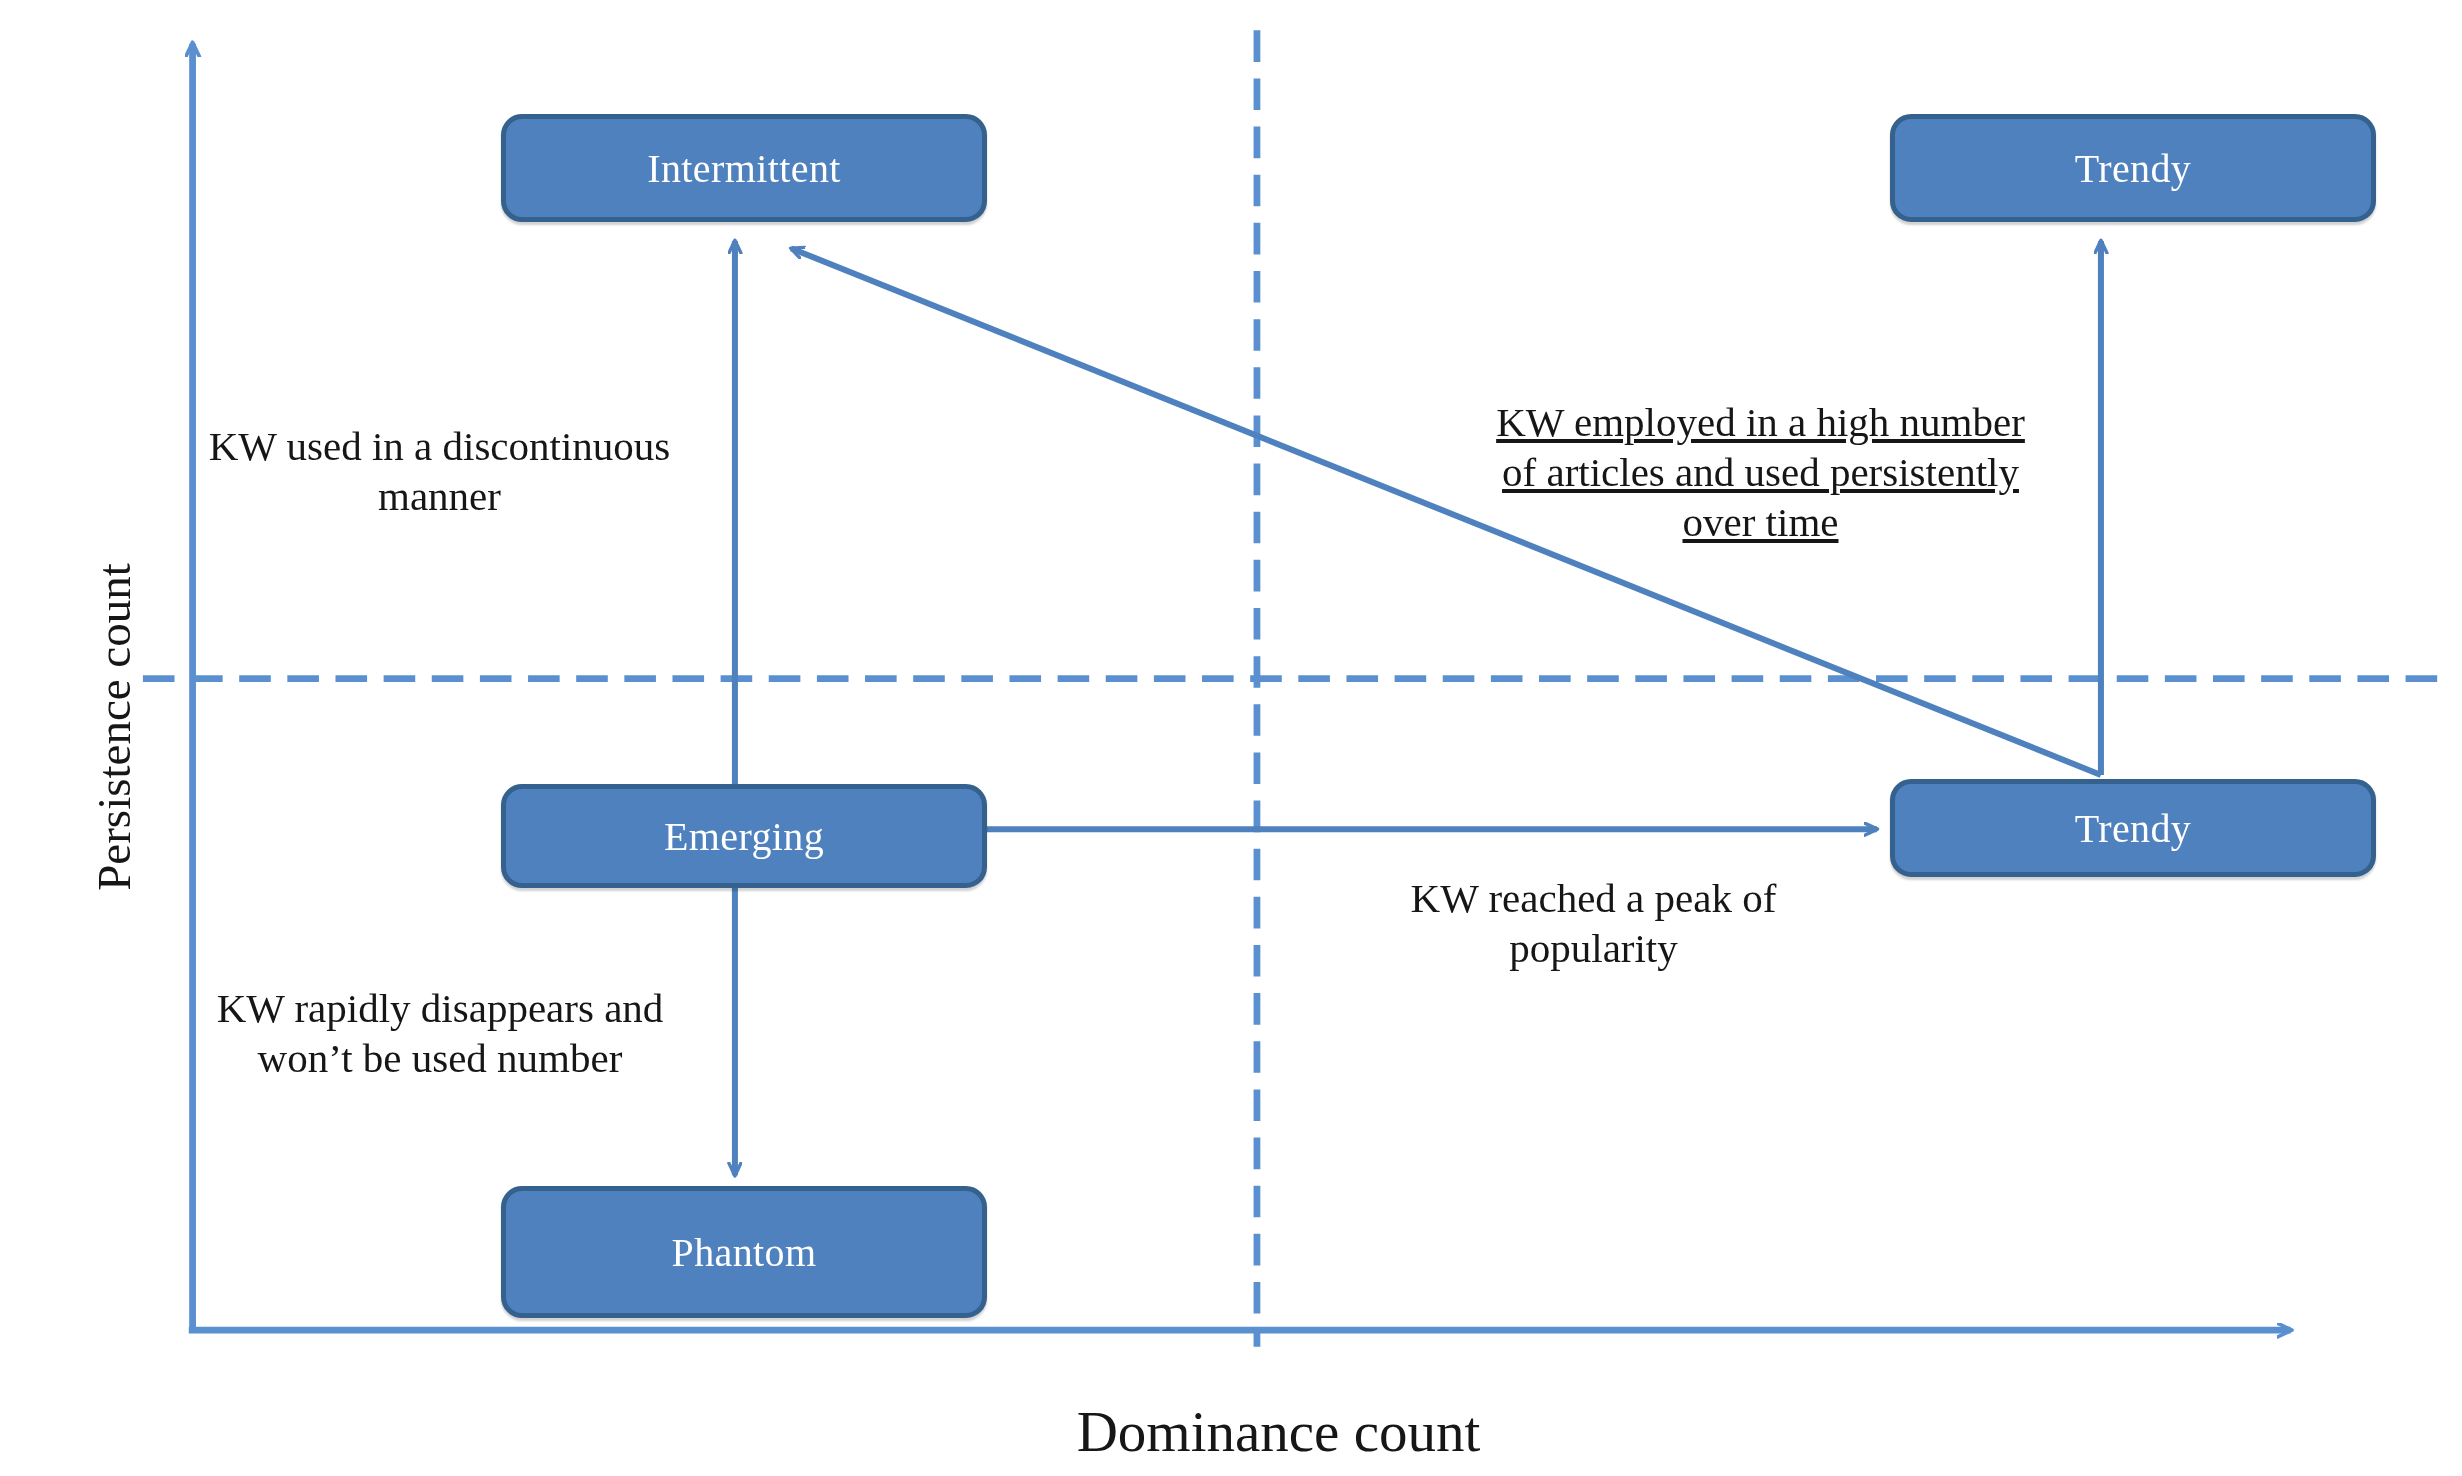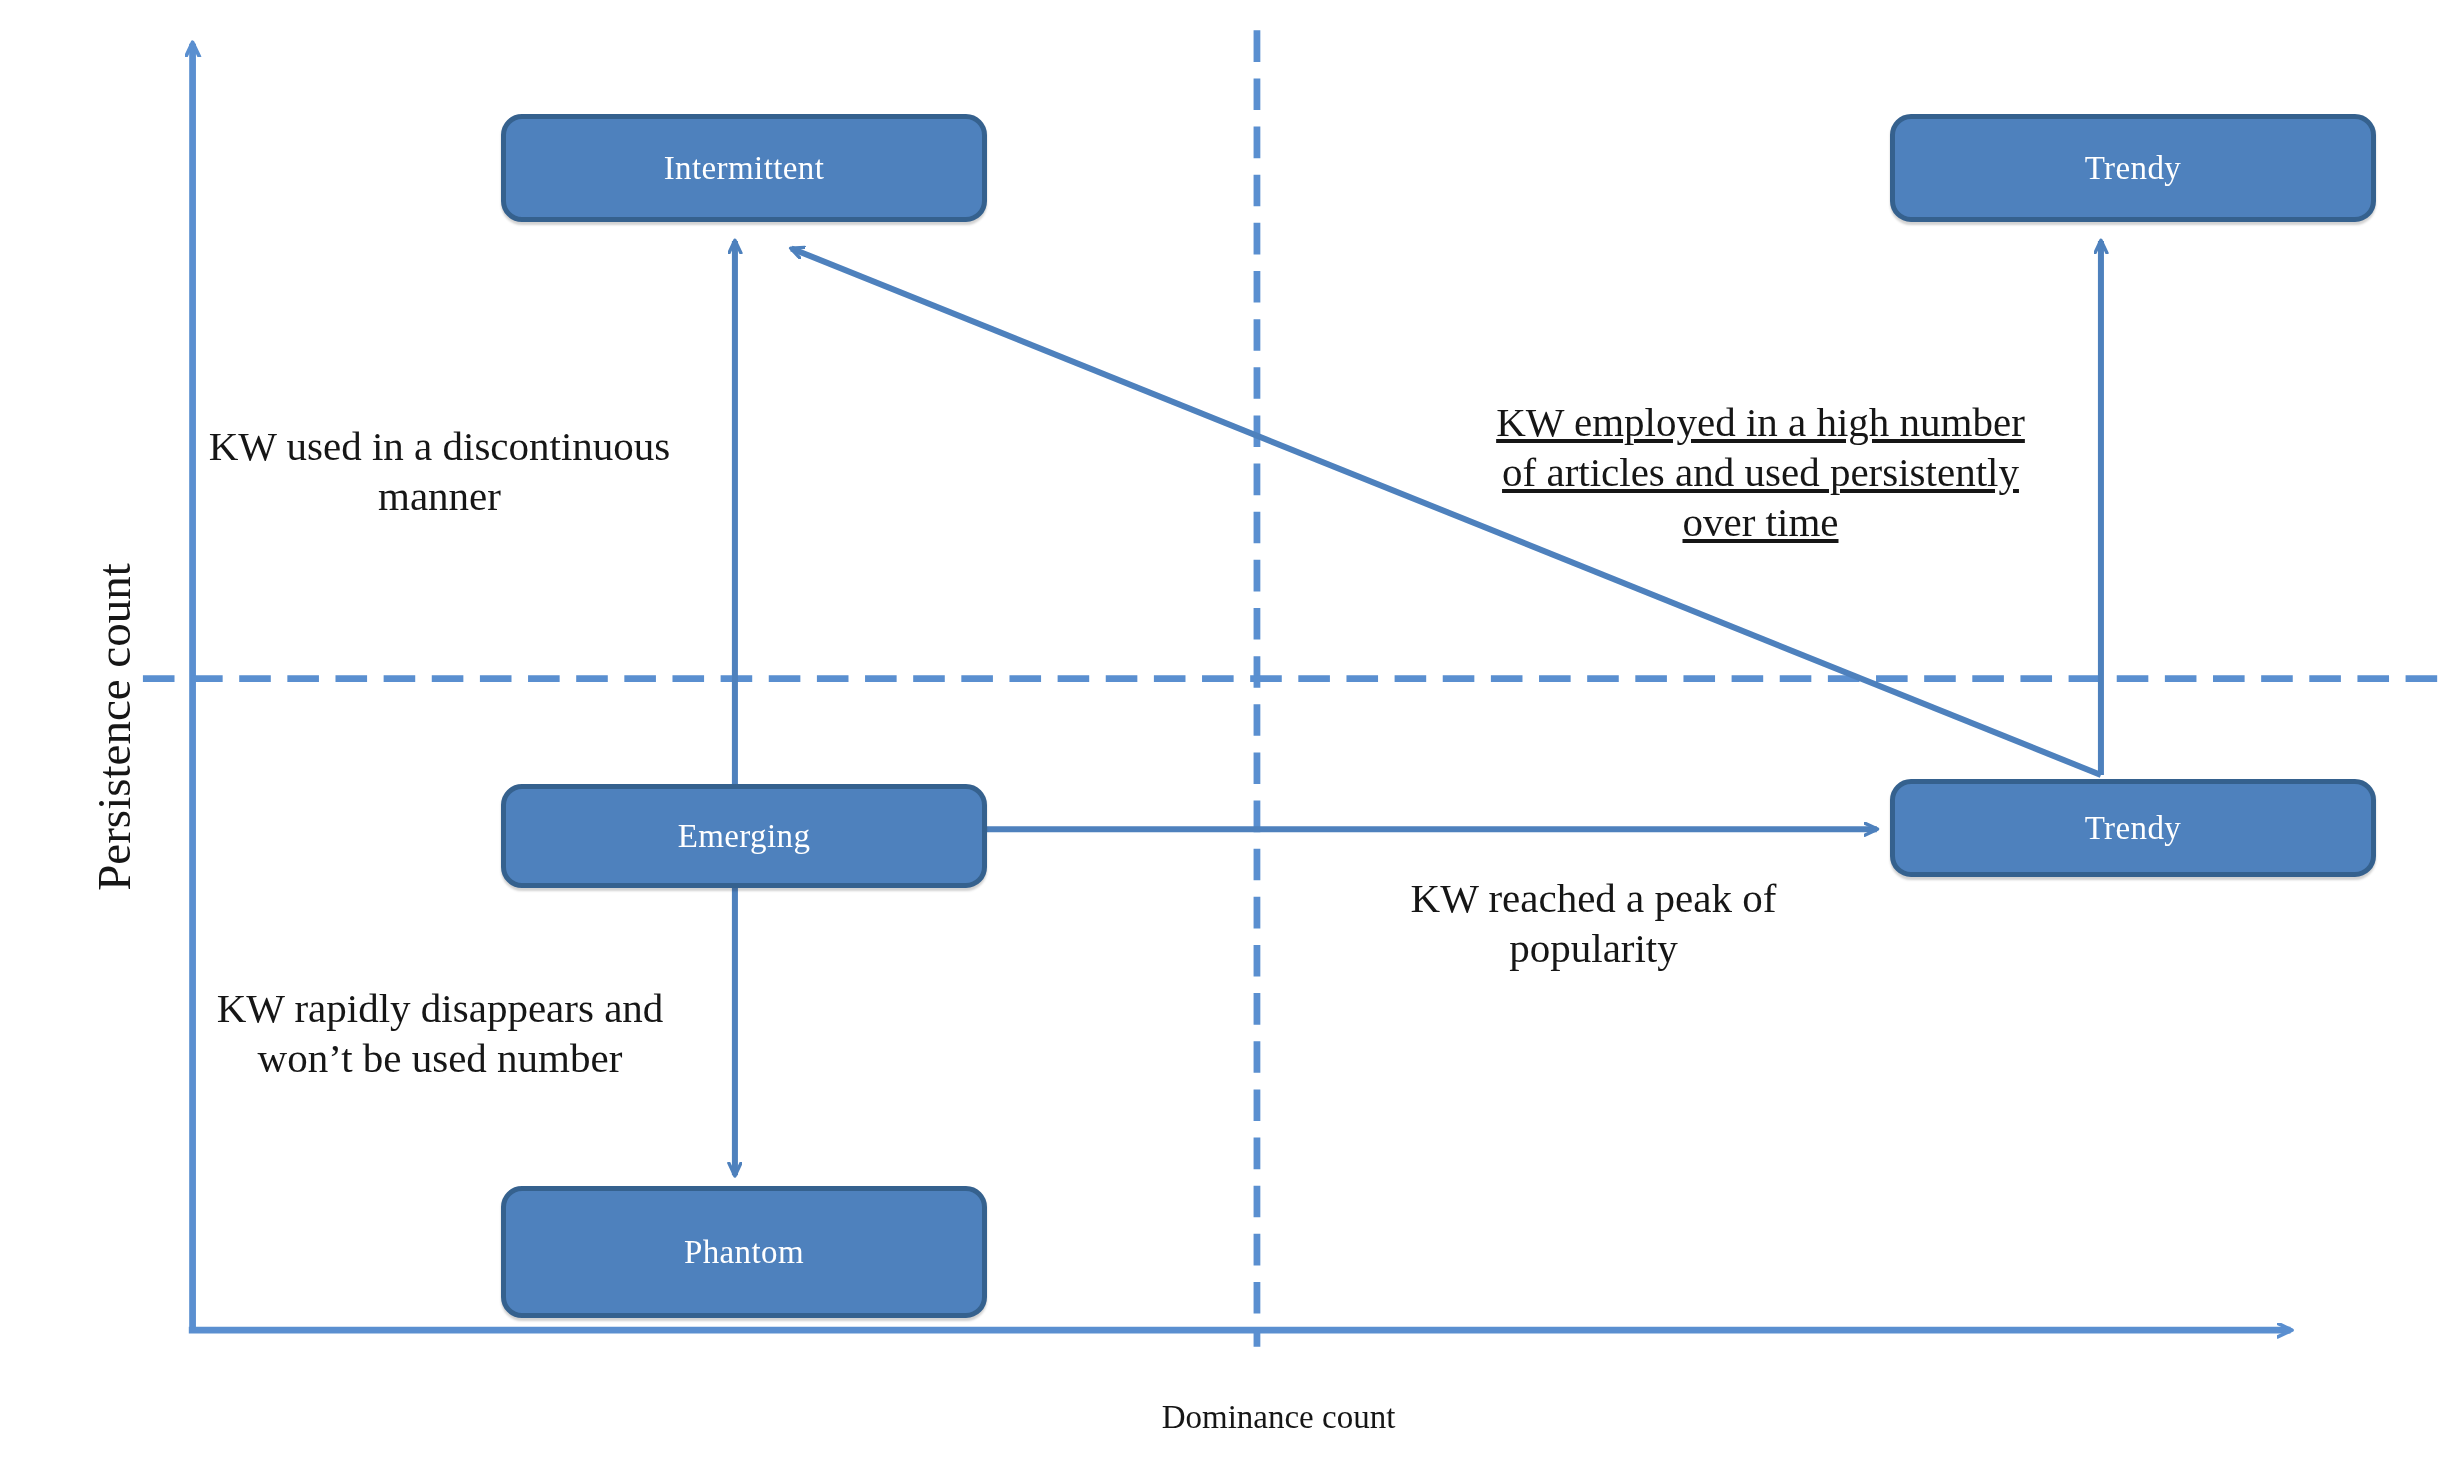--- a/index.html
+++ b/index.html
@@ -25,39 +25,39 @@
   .node {
     position: absolute;
     box-sizing: border-box;
     background: #4E81BD;
     border: 5.3px solid #35618E;
     border-radius: 21px;
     color: #ffffff;
     display: flex;
     align-items: center;
     justify-content: center;
-    font-size: 33px;
+    font-size: 40px;
     font-family: "Liberation Serif", "DejaVu Serif", serif;
     letter-spacing: 0.4px;
     z-index: 5;
     box-shadow: 0 2.3px 2.3px rgba(0,0,0,0.18);
   }
   .note {
     position: absolute;
     color: #161616;
     font-size: 41px;
     line-height: 1.22;
     text-align: center;
     font-family: "Liberation Serif", "DejaVu Serif", serif;
     z-index: 6;
   }
   .axis-label-x {
     position: absolute;
     color: #161616;
-    font-size: 33px;
+    font-size: 57px;
     text-align: center;
     font-family: "Liberation Serif", "DejaVu Serif", serif;
     z-index: 6;
   }
   .axis-label-y {
     position: absolute;
     color: #161616;
     font-size: 47px;
     font-family: "Liberation Serif", "DejaVu Serif", serif;
     transform-origin: 50% 50%;

